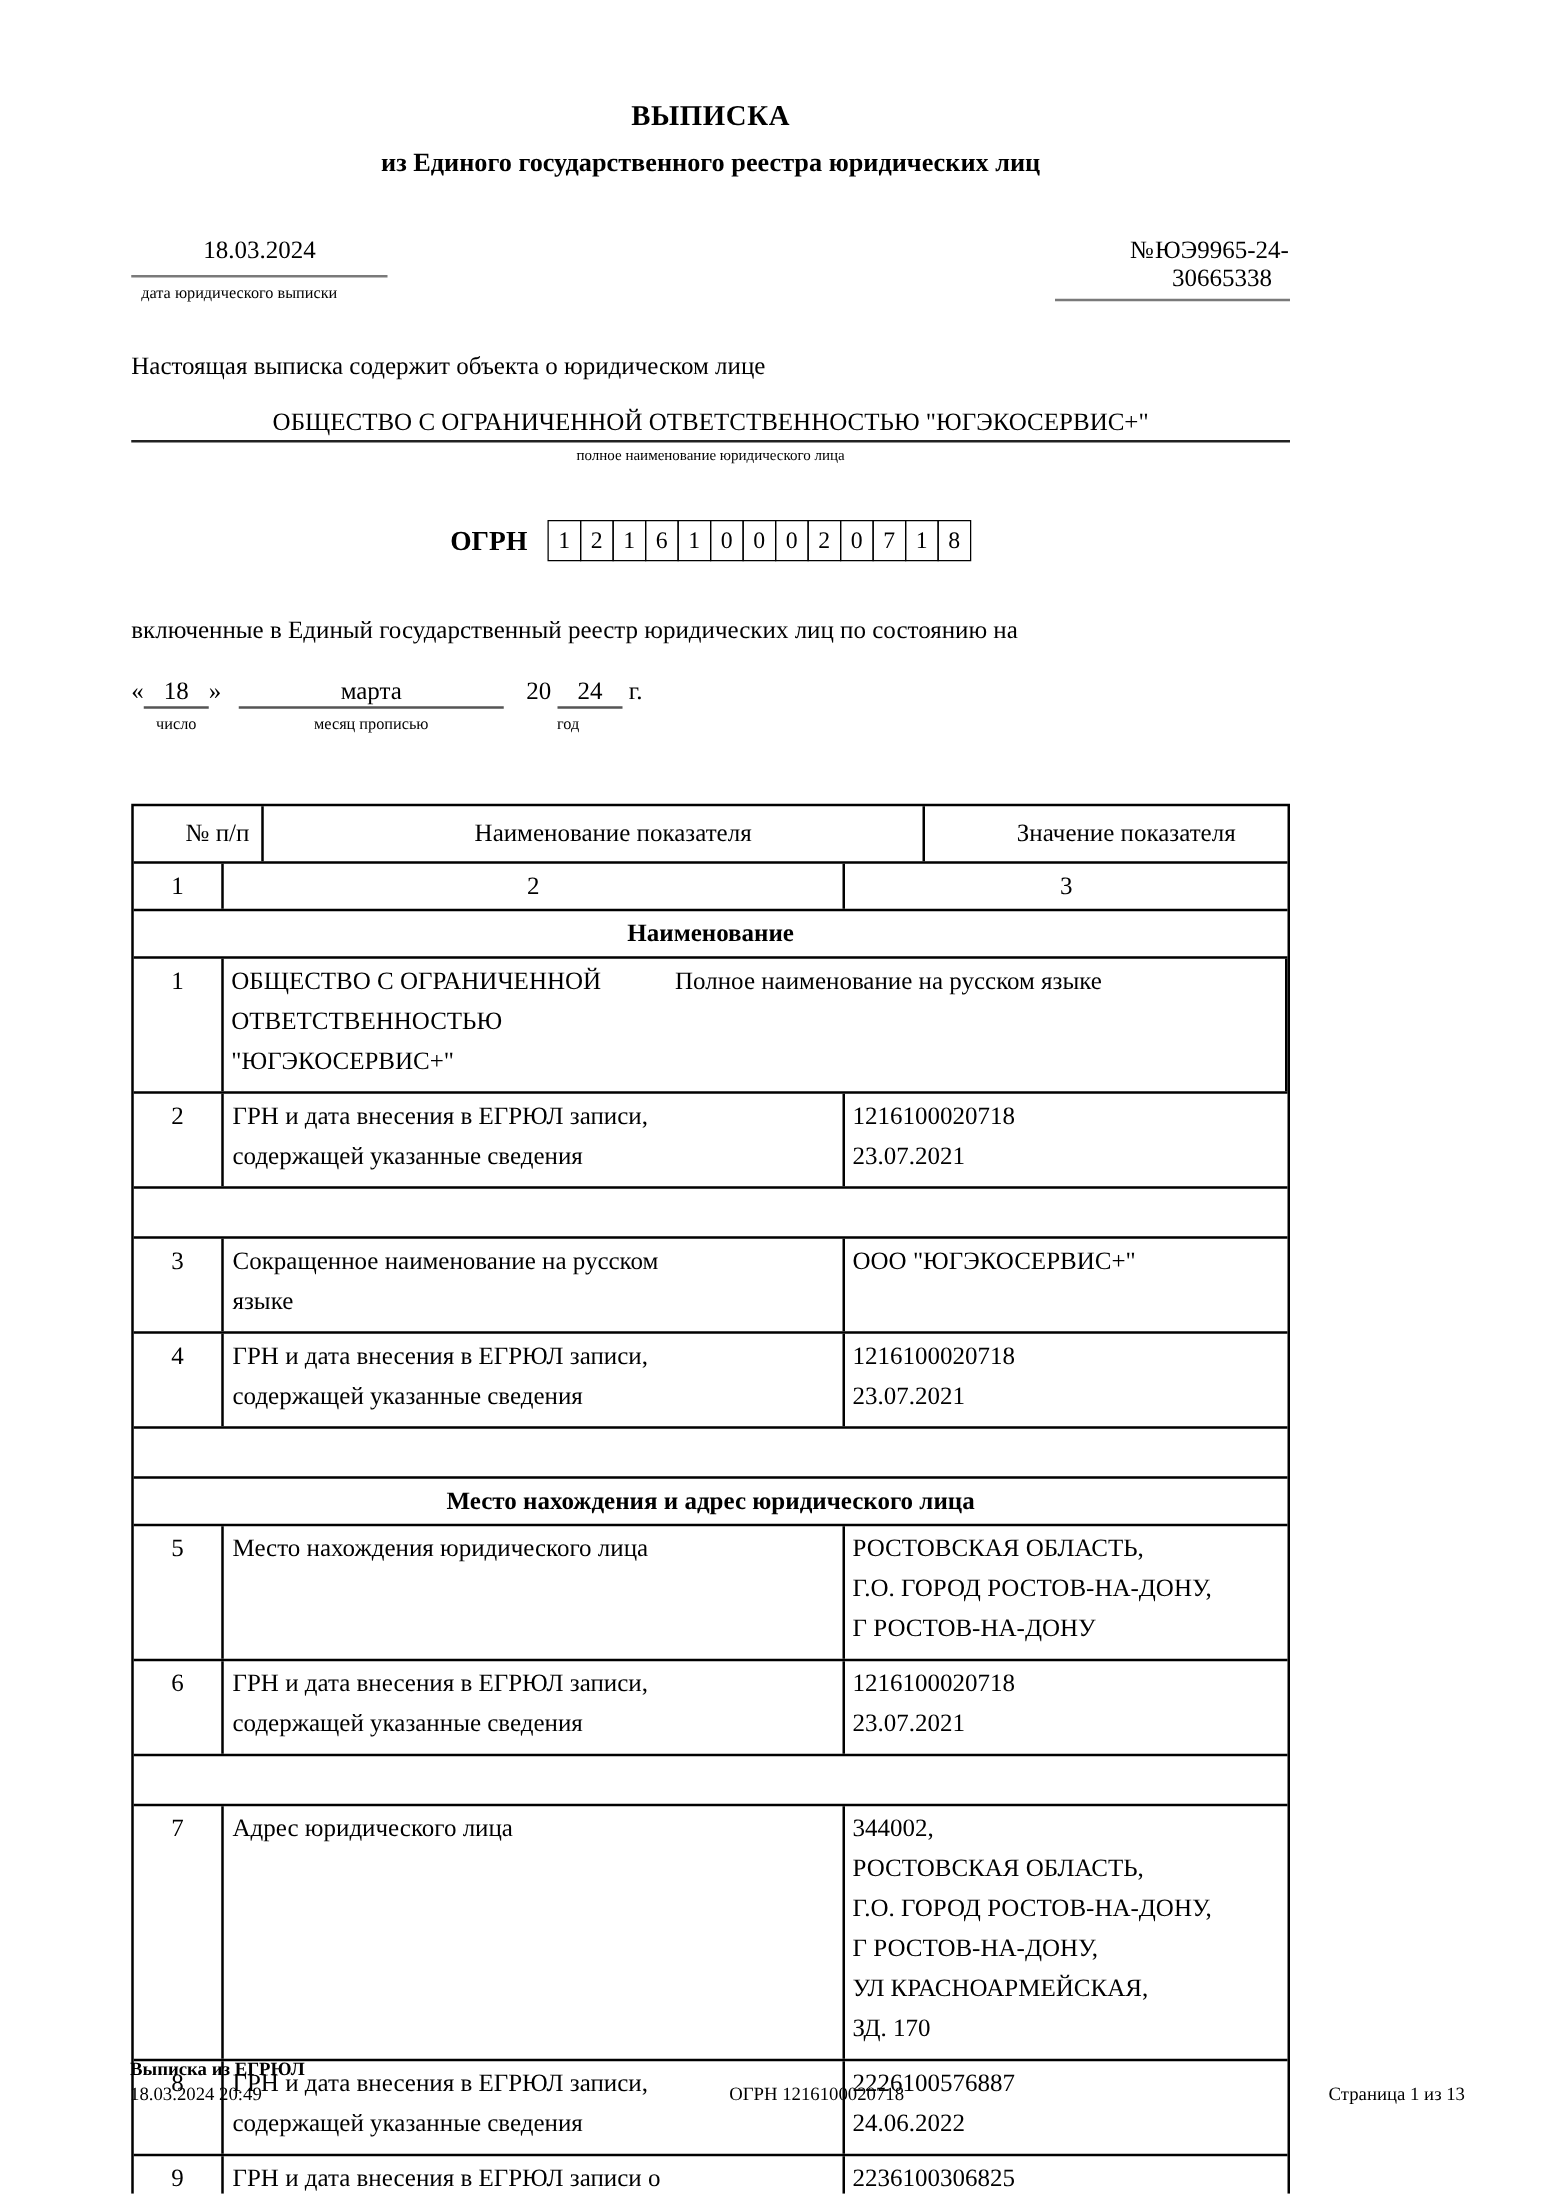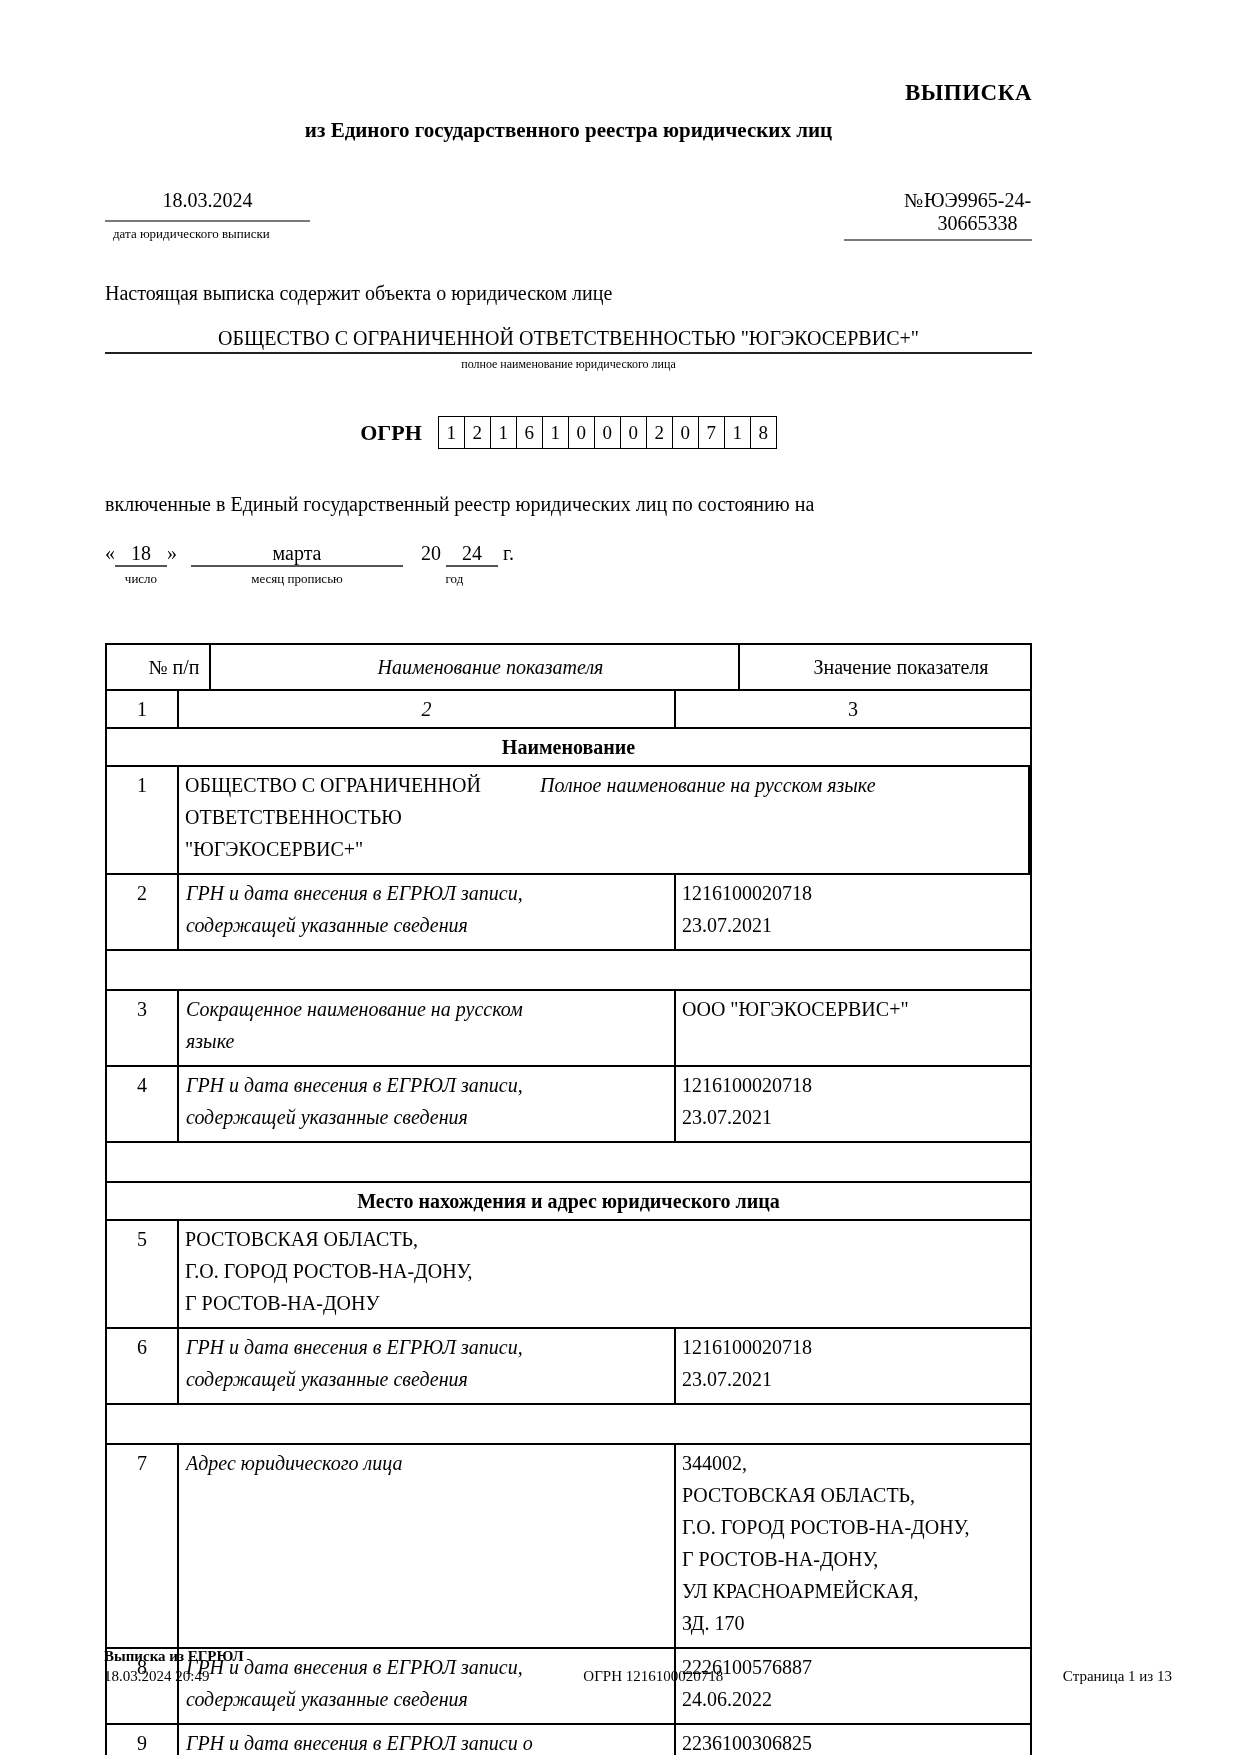--- a/index.html
+++ b/index.html
@@ -5,21 +5,21 @@
   html,body{margin:0;padding:0;background:#fff;}
   .page{
     position:relative;
     width:1240px;height:1755px;
     background:#fff;color:#000;
     font-family:"Liberation Serif", serif;
     font-size:20px;
     overflow:hidden;
   }
   .content{position:absolute;left:105px;top:0;width:927px;}
-  .doc-title{margin-top:80px;text-align:right;font-size:23px;font-weight:bold;letter-spacing:.5px;}
+  .doc-title{margin-top:80px;text-align:center;font-size:23px;font-weight:bold;letter-spacing:.5px;}
   .doc-subtitle{margin-top:12px;text-align:center;font-size:21px;font-weight:bold;}
 
   
   .meta{display:flex;justify-content:space-between;align-items:flex-start;margin-top:46px;}
   .meta-left{width:205px;}
   .mdate{text-align:center;padding-bottom:8px;border-bottom:2px solid #7a7a7a;}
   .mcaption{font-size:13px;padding-left:8px;margin-top:4px;}
   .meta-right{width:188px;}
   .nrow{display:flex;align-items:flex-start;padding-bottom:4px;border-bottom:2px solid #7a7a7a;}
   .nsign{margin-left:60px;}
@@ -49,21 +49,21 @@
   .g-month{margin-left:14px;}
   .g-year{margin-left:18px;}
   .fcap-year{padding-right:26px;}
 
   
   .tbl{margin-top:56px;border:2px solid #000;}
   .trow{display:flex;border-bottom:2px solid #000;}
   .trow:last-child{border-bottom:none;}
   .tc{box-sizing:border-box;white-space:pre-line;line-height:1.6;}
   .c1{width:72px;text-align:center;border-right:2px solid #000;padding:2px 2px 8px;}
-  .c2{width:497px;border-right:2px solid #000;padding:2px 8px 8px 7px;font-style:italic;}
+  .c2{width:497px;border-right:2px solid #000;padding:2px 8px 8px 7px;}
   .c3{flex:1;padding:2px 6px 8px 6px;}
   .trow.head .tc{display:flex;align-items:center;justify-content:center;padding:6px 2px;margin-left:32px;}
   .trow.num .tc{display:flex;align-items:center;justify-content:center;padding:2px;}
   .cfull{flex:1;text-align:center;padding:2px;}
   .trow.section .cfull{font-weight:bold;}
   .trow.spacer .cfull{height:38px;}
 
   
   .footer{position:absolute;left:104px;right:68px;top:1646px;
           display:flex;justify-content:space-between;align-items:flex-end;
@@ -183,20 +183,21 @@
 23.07.2021</div>
         </div>
         <div class="trow spacer">
           <div class="tc cfull"></div>
         </div>
         <div class="trow section">
           <div class="tc cfull">Место нахождения и адрес юридического лица</div>
         </div>
         <div class="trow data">
           <div class="tc c1">5</div>
+          <div class="tc c2">Место нахождения юридического лица</div>
           <div class="tc c3">РОСТОВСКАЯ ОБЛАСТЬ,
 Г.О. ГОРОД РОСТОВ-НА-ДОНУ,
 Г РОСТОВ-НА-ДОНУ</div>
         </div>
         <div class="trow data">
           <div class="tc c1">6</div>
           <div class="tc c2">ГРН и дата внесения в ЕГРЮЛ записи,
 содержащей указанные сведения</div>
           <div class="tc c3">1216100020718
 23.07.2021</div>

